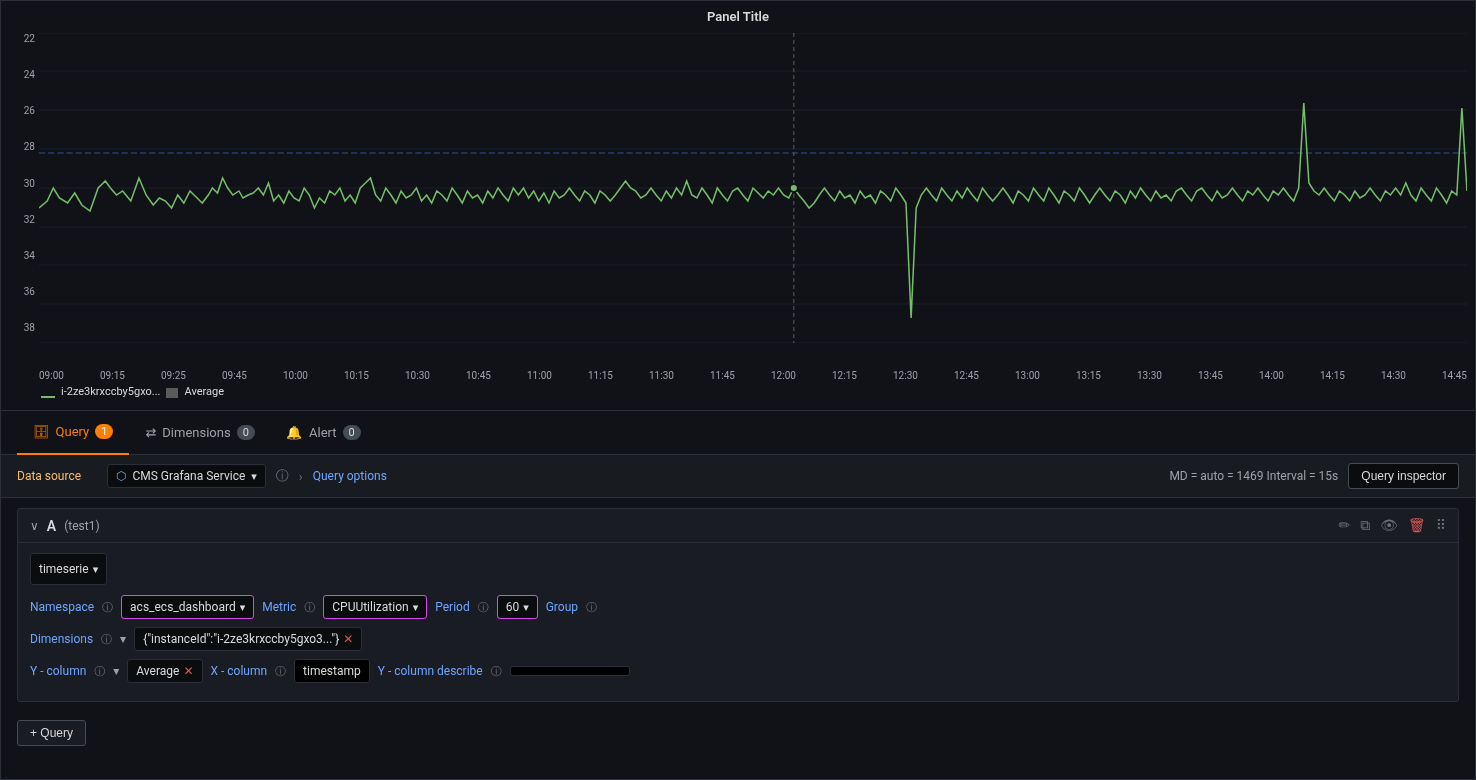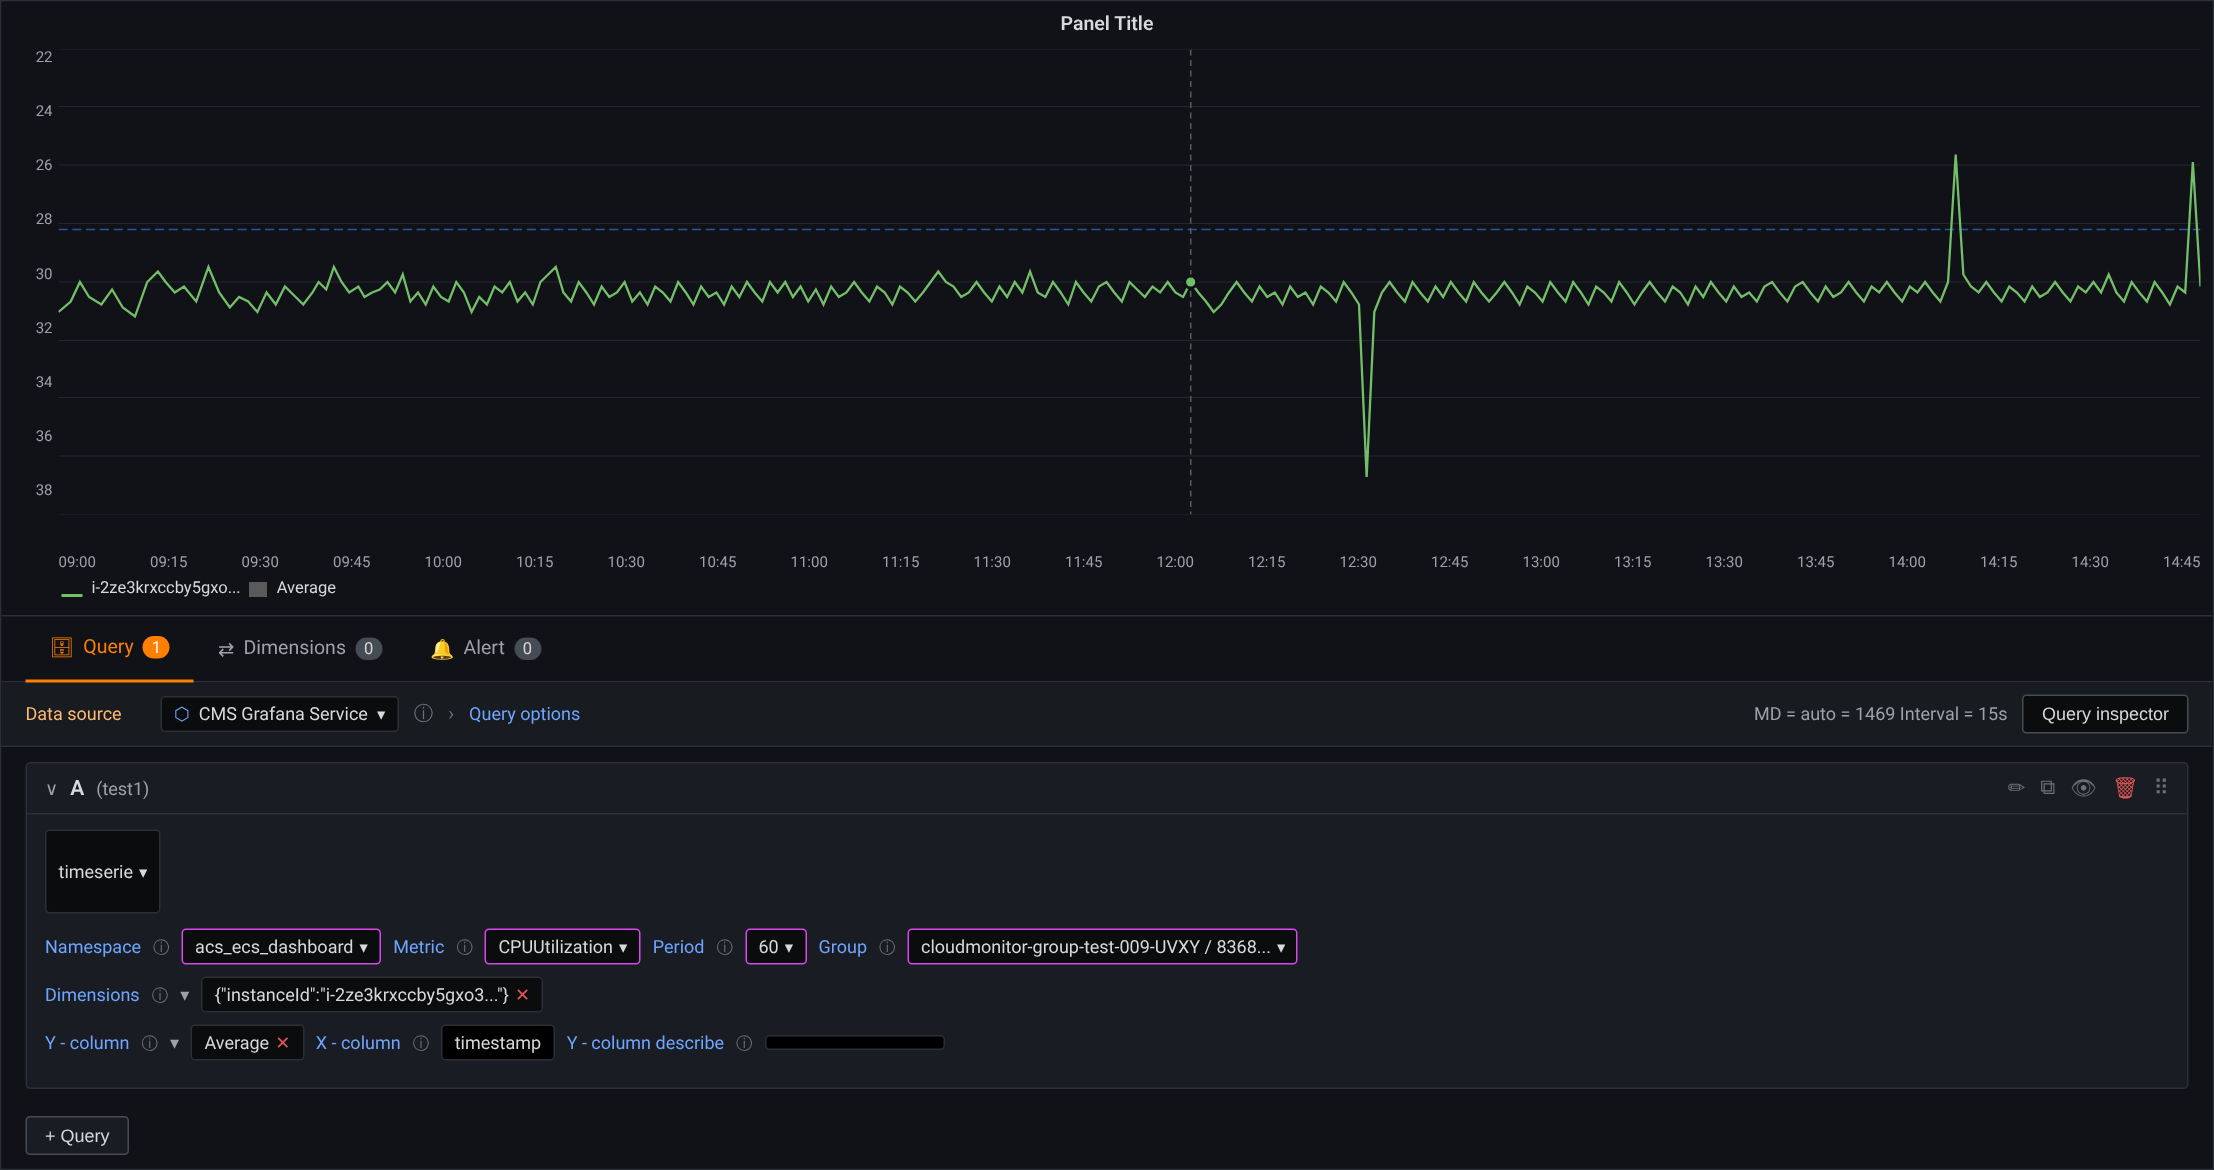--- a/index.html
+++ b/index.html
@@ -269,21 +269,21 @@
       padding: 10px 12px;
     }
 
     
     .type-select {
       display: inline-flex;
       align-items: center;
       background: #0b0c0e;
       border: 1px solid #2c2e38;
       border-radius: 3px;
-      padding: 20px 8px;
+      padding: 8px 8px;
       gap: 4px;
       cursor: pointer;
       margin-bottom: 10px;
     }
 
     
     .fields-row {
       display: flex;
       align-items: center;
       gap: 8px;
@@ -436,21 +436,21 @@
             "></polyline>
 
           <circle class="hover-dot" cx="740" cy="155" r="4"></circle>
         </svg>
       </div>
     </div>
 
     <div class="x-axis-labels">
       <span>09:00</span>
       <span>09:15</span>
-      <span>09:30</span>
+      <span>09:25</span>
       <span>09:45</span>
       <span>10:00</span>
       <span>10:15</span>
       <span>10:30</span>
       <span>10:45</span>
       <span>11:00</span>
       <span>11:15</span>
       <span>11:30</span>
       <span>11:45</span>
       <span>12:00</span>
@@ -549,24 +549,20 @@
 
           <span class="field-label">Period</span>
           <span class="field-info info-icon">ⓘ</span>
           <div class="field-select">
             <span>60</span>
             <span class="chevron-down"></span>
           </div>
 
           <span class="field-label">Group</span>
           <span class="field-info info-icon">ⓘ</span>
-          <div class="field-select" style="max-width:260px;overflow:hidden;text-overflow:ellipsis;white-space:nowrap;">
-            <span>cloudmonitor-group-test-009-UVXY / 8368...</span>
-            <span class="chevron-down"></span>
-          </div>
         </div>
 
         
         <div class="fields-row">
           <span class="field-label">Dimensions</span>
           <span class="field-info info-icon">ⓘ</span>
           <span style="color:#9fa1a8;cursor:pointer;">▾</span>
           <div class="dimensions-value">
             <span>{"instanceId":"i-2ze3krxccby5gxo3..."}</span>
             <span class="remove-tag">✕</span>

